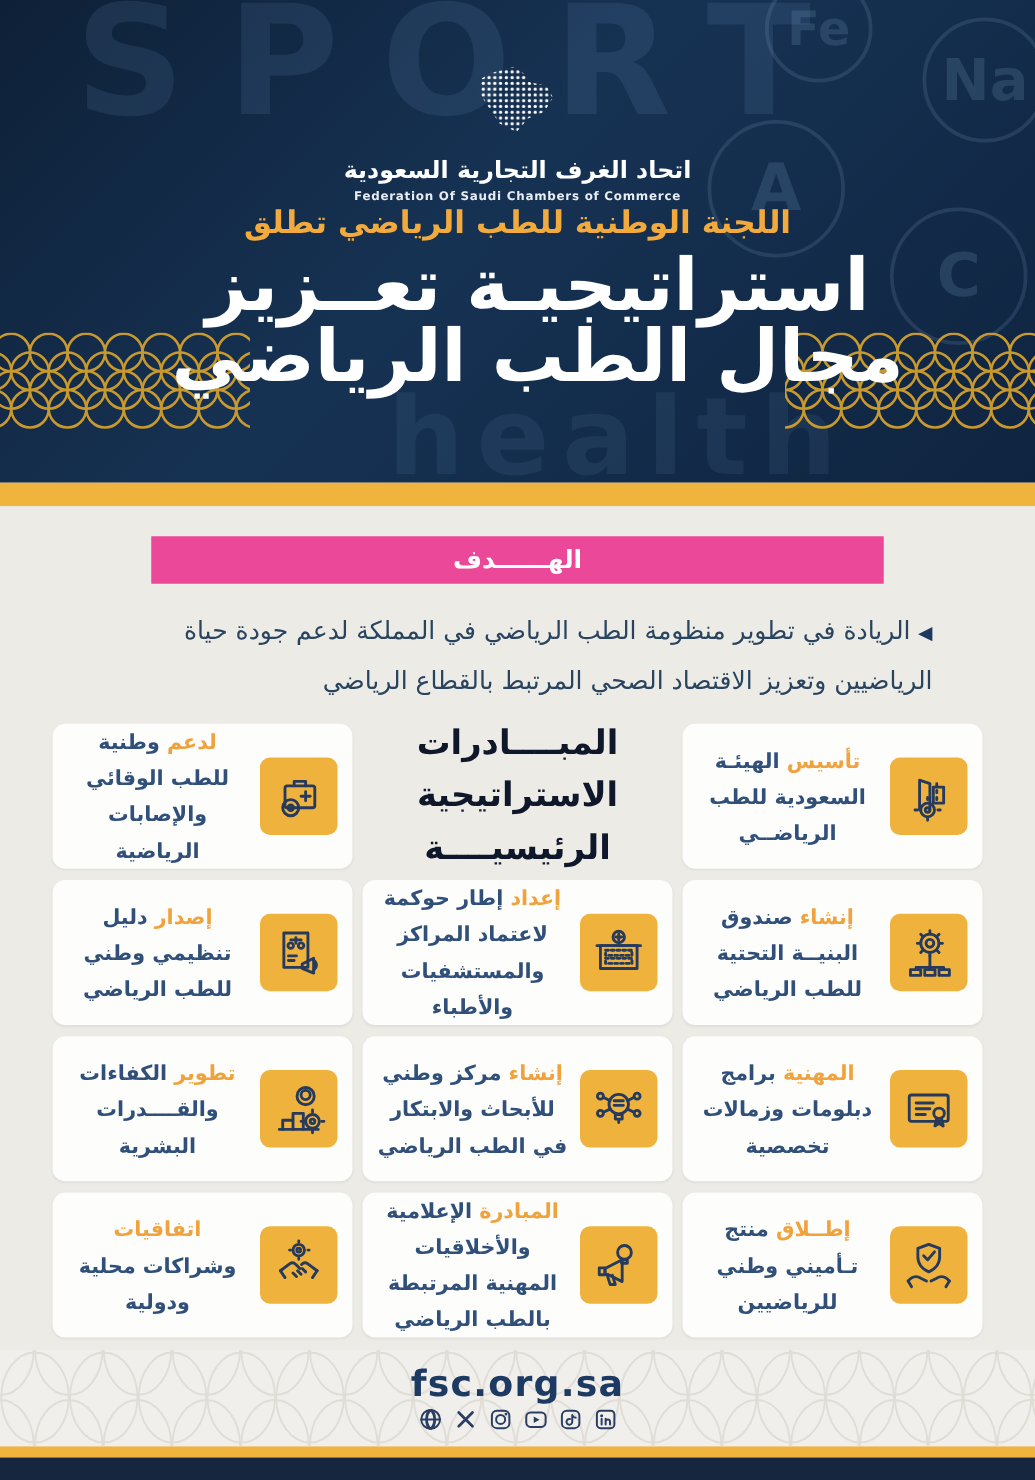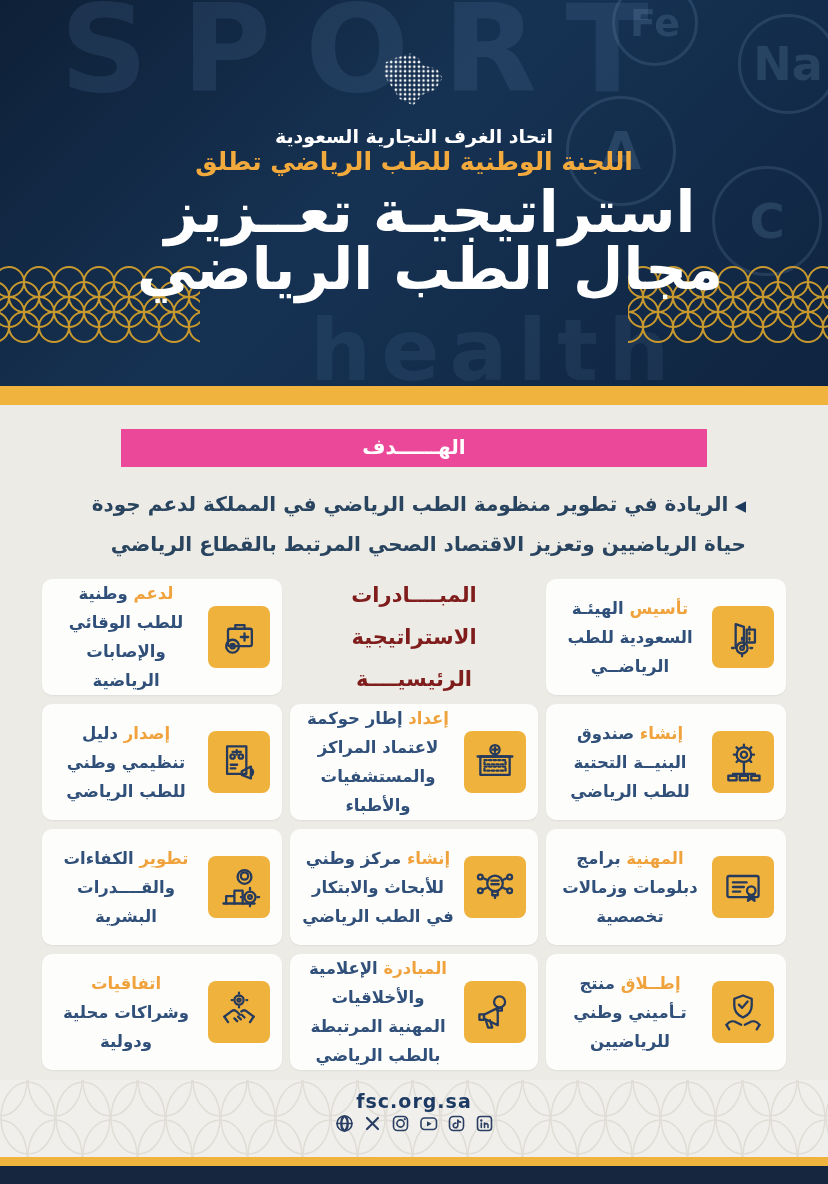--- a/index.html
+++ b/index.html
@@ -42,51 +42,51 @@
   .bar-orange.thin { height:9px; }
   .bar-navy-bottom { height:18px; background:#16263f; }
 
   
   .body-area { background:#edebe6; flex:1; direction:rtl; }
   .goal-banner {
     width:586px; margin:24px auto 0 auto; background:#ec4899; color:#ffffff;
     text-align:center; font-size:20px; font-weight:bold; padding:6px 0 8px 0;
   }
   .goal-text {
-    width:664px; margin:18px auto 12px auto; color:#29445f; font-size:20px; font-weight:bold;
+    width:664px; margin:18px auto 12px auto; color:#29445f; font-size:20px; font-weight:normal;
     line-height:38px; text-align:right;
   }
   .goal-marker { color:#1c3a5e; font-size:15px; margin-left:6px; }
 
   
   .grid {
     width:744px; margin:16px auto 0 auto; display:grid;
     grid-template-columns:240px 248px 240px; grid-auto-rows:116px; gap:9px 8px;
   }
   .grid-title {
     grid-row:1; grid-column:2; display:flex; flex-direction:column; align-items:center;
-    justify-content:center; color:#7f1d1d; font-size:21px; font-weight:bold; line-height:42px;
+    justify-content:center; color:#0f172a; font-size:27px; font-weight:bold; line-height:42px;
   }
   .card {
     background:#fdfdfc; border-radius:10px; box-shadow:0 1px 2px rgba(0,0,0,0.06);
     display:flex; align-items:center; padding:10px 12px; direction:rtl;
   }
   .card-icon {
     flex:0 0 62px; width:62px; height:62px; background:#efb23d; border-radius:8px;
     display:flex; align-items:center; justify-content:center; margin-left:10px;
   }
   .card-text {
     flex:1; text-align:center; font-size:16.5px; font-weight:bold; color:#30507a; line-height:29px;
   }
   .card-text .hl { color:#f0a23c; }
 
   
   .footer { position:relative; height:77px; background:#f1efeb; overflow:hidden; }
   .footer-inner { position:relative; z-index:2; text-align:center; padding-top:10px; }
-  .website { color:#1d3a63; font-size:19px; font-weight:bold; letter-spacing:1px; direction:ltr; }
+  .website { color:#1d3a63; font-size:29px; font-weight:bold; letter-spacing:1px; direction:ltr; }
   .social-row { margin-top:2px; display:flex; justify-content:center; gap:9px; align-items:center; }
   .social-icon { width:19px; height:19px; display:inline-flex; }
   .footer-pattern { position:absolute; inset:0; z-index:1; }
 </style>
 </head>
 <body>
 
 <div class="poster">
 
   <div class="header">
@@ -105,20 +105,21 @@
           <pattern id="dotp" width="6" height="6" patternUnits="userSpaceOnUse">
             <circle cx="2.4" cy="2.4" r="1.7" fill="#ffffff"></circle>
           </pattern>
           <clipPath id="mapclip">
             <path d="M22,10 L46,3 L58,11 L62,19 L80,23 L87,35 L78,50 L61,57 L49,71 L31,62 L22,48 L10,30 L13,15 Z"></path>
           </clipPath>
         </defs>
         <rect x="0" y="0" width="100" height="78" fill="url(#dotp)" clip-path="url(#mapclip)"></rect>
       </svg>
       <div class="logo-ar">اتحاد الغرف التجارية السعودية</div>
+      <div class="logo-en">Federation Of Saudi Chambers of Commerce</div>
     </div>
 
     <div class="kicker">اللجنة الوطنية للطب الرياضي تطلق</div>
     <div class="big-title">
       <div>استراتيجيـة تعــزيز</div>
       <div>مجال الطب الرياضي</div>
     </div>
 
     <svg class="lattice left" id="lattice-left" width="206" height="92">
         <circle cx="15" cy="16" r="15" fill="none" stroke="#c8992e" stroke-width="2"></circle>

